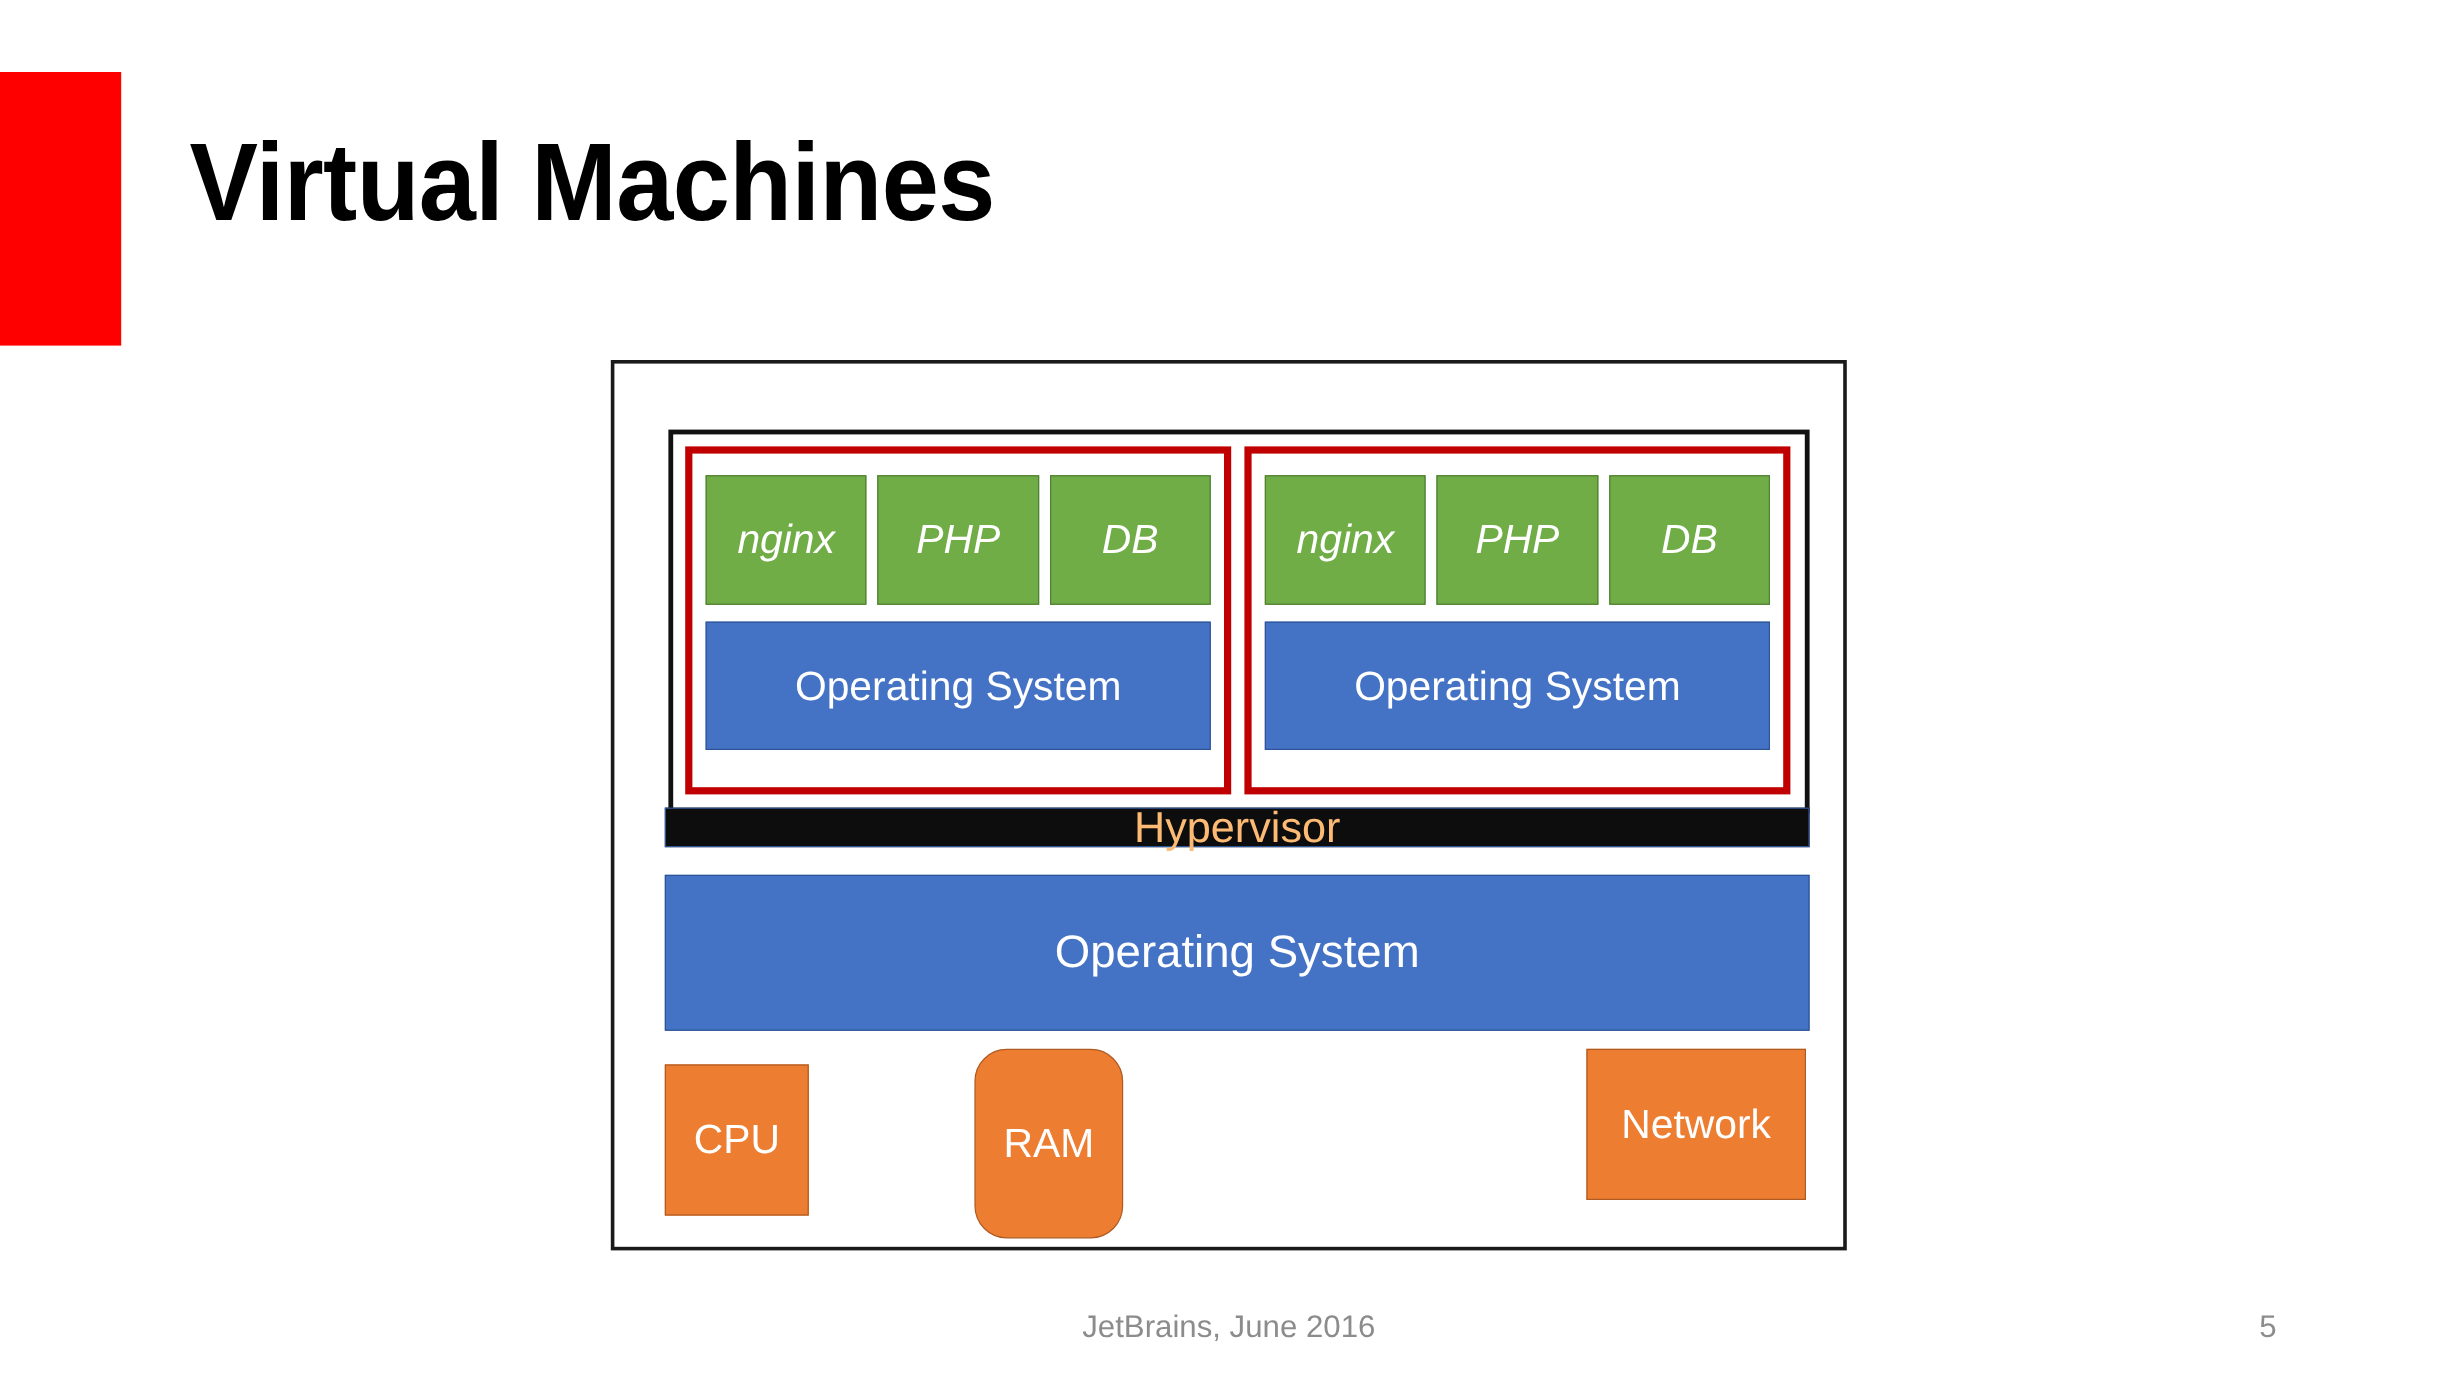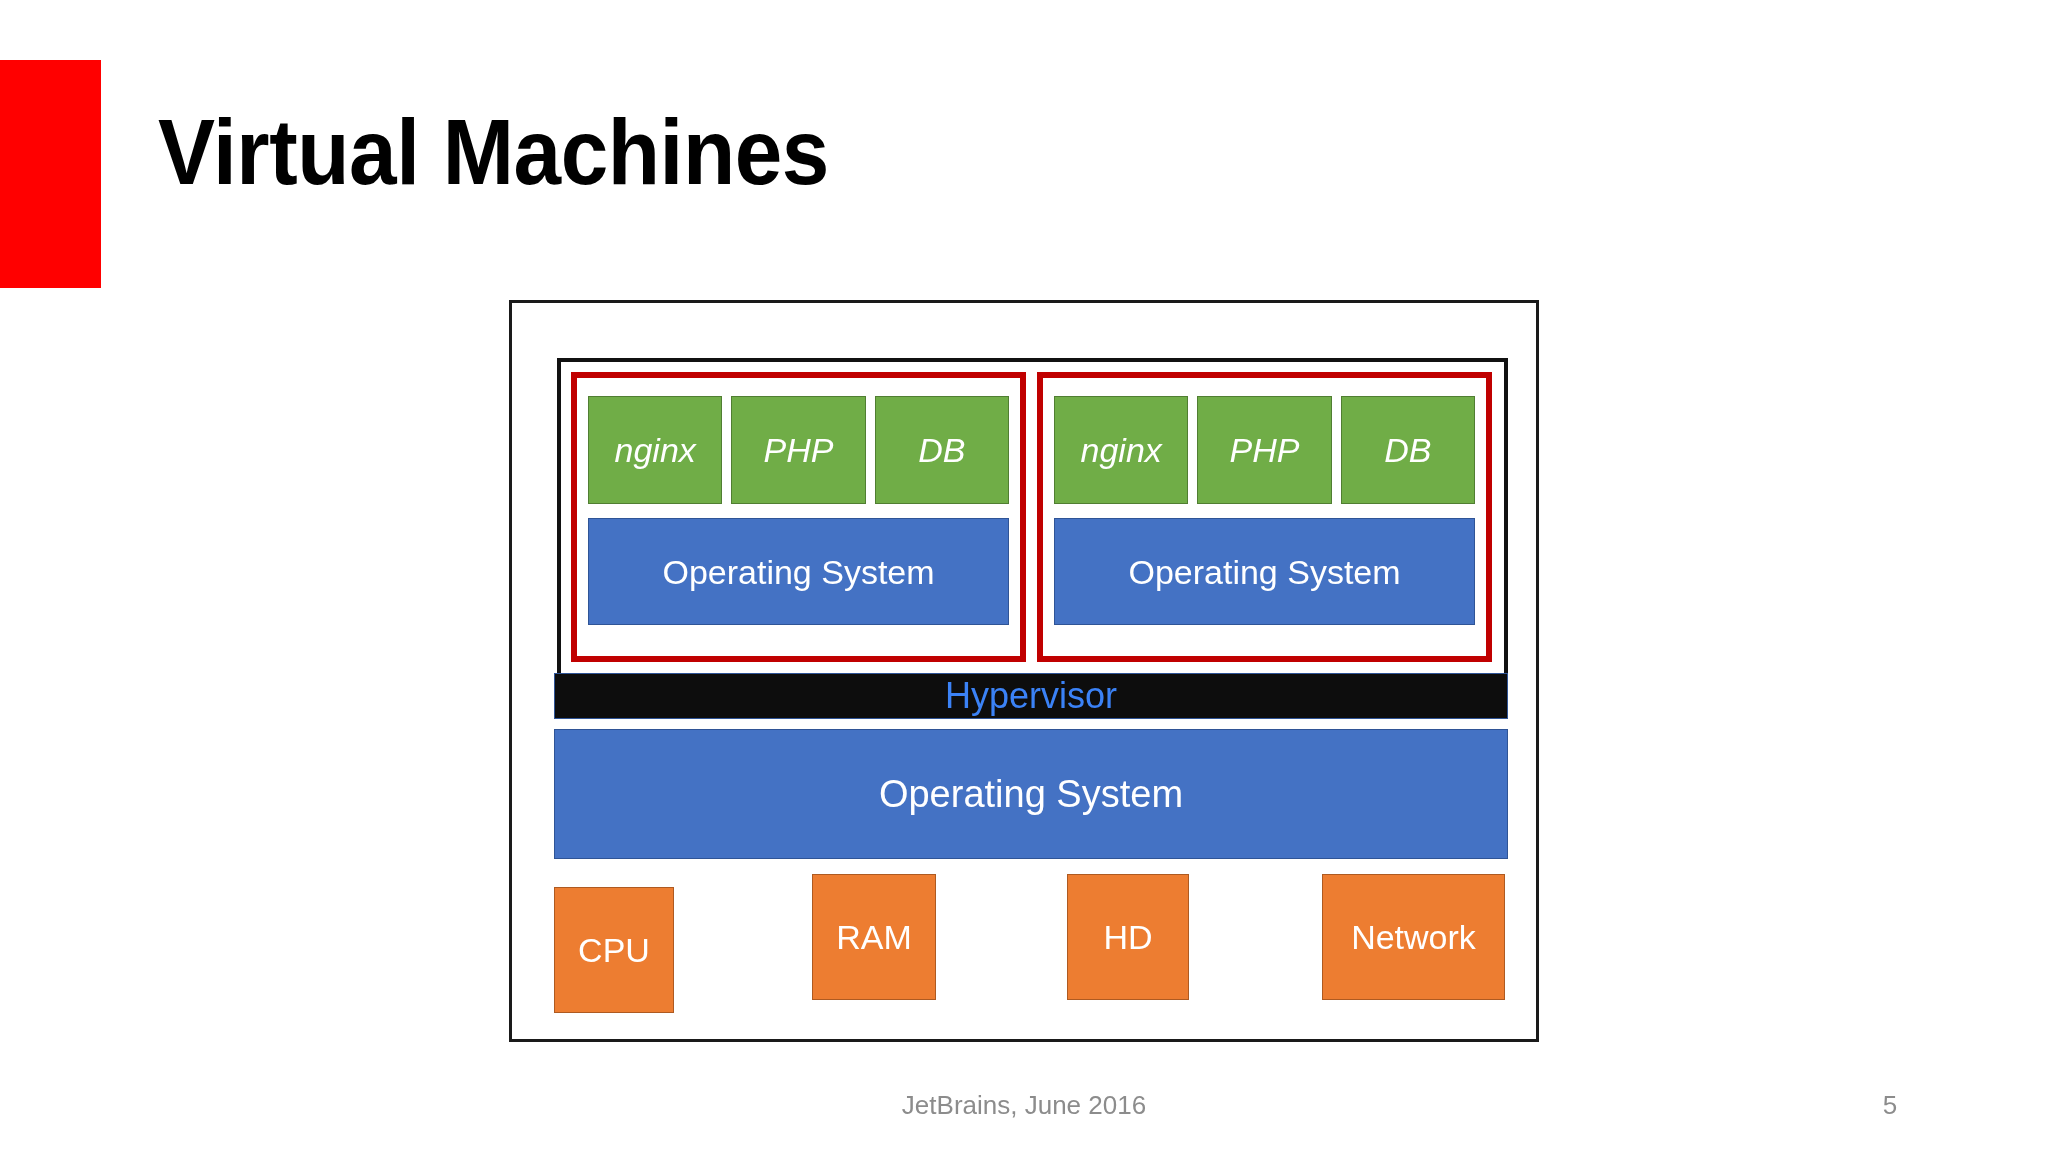--- a/index.html
+++ b/index.html
@@ -141,28 +141,28 @@
     color: #ffffff;
     font-size: 34px;
     line-height: 1;
   }
 
   .hypervisor-bar {
     position: absolute;
     left: 42px;
     top: 370px;
     width: 954px;
-    height: 46px;
+    height: 33px;
     background: #0D0D0D;
     border: 1px solid #2F5496;
     box-sizing: border-box;
     display: flex;
     align-items: center;
     justify-content: center;
-    color: #3b82f6;
+    color: #fdba74;
     font-size: 36px;
     line-height: 1;
   }
 
   .host-os-bar {
     position: absolute;
     left: 42px;
     top: 426px;
     width: 954px;
     height: 130px;
@@ -183,21 +183,21 @@
     border: 1px solid #AE5A21;
     box-sizing: border-box;
     display: flex;
     align-items: center;
     justify-content: center;
     color: #ffffff;
     font-size: 34px;
     line-height: 1;
   }
   .hw-cpu     { left: 42px;  top: 584px; width: 120px; height: 126px; }
-  .hw-ram     { left: 300px; top: 571px; width: 124px; height: 126px; }
+  .hw-ram     { left: 300px; top: 571px; width: 124px; height: 158px; border-radius: 27px; }
   .hw-hd      { left: 555px; top: 571px; width: 122px; height: 126px; }
   .hw-network { left: 810px; top: 571px; width: 183px; height: 126px; }
 </style>
 </head>
 <body>
 
 <div class="slide">
 
   <div class="accent-bar"></div>
 
@@ -226,21 +226,20 @@
       </div>
 
     </div>
 
     <div class="hypervisor-bar">Hypervisor</div>
 
     <div class="host-os-bar">Operating System</div>
 
     <div class="hw-box hw-cpu">CPU</div>
     <div class="hw-box hw-ram">RAM</div>
-    <div class="hw-box hw-hd">HD</div>
     <div class="hw-box hw-network">Network</div>
 
   </div>
 
   <div class="footer-note">JetBrains, June 2016</div>
 
   <div class="page-number">5</div>
 
 </div>
 

